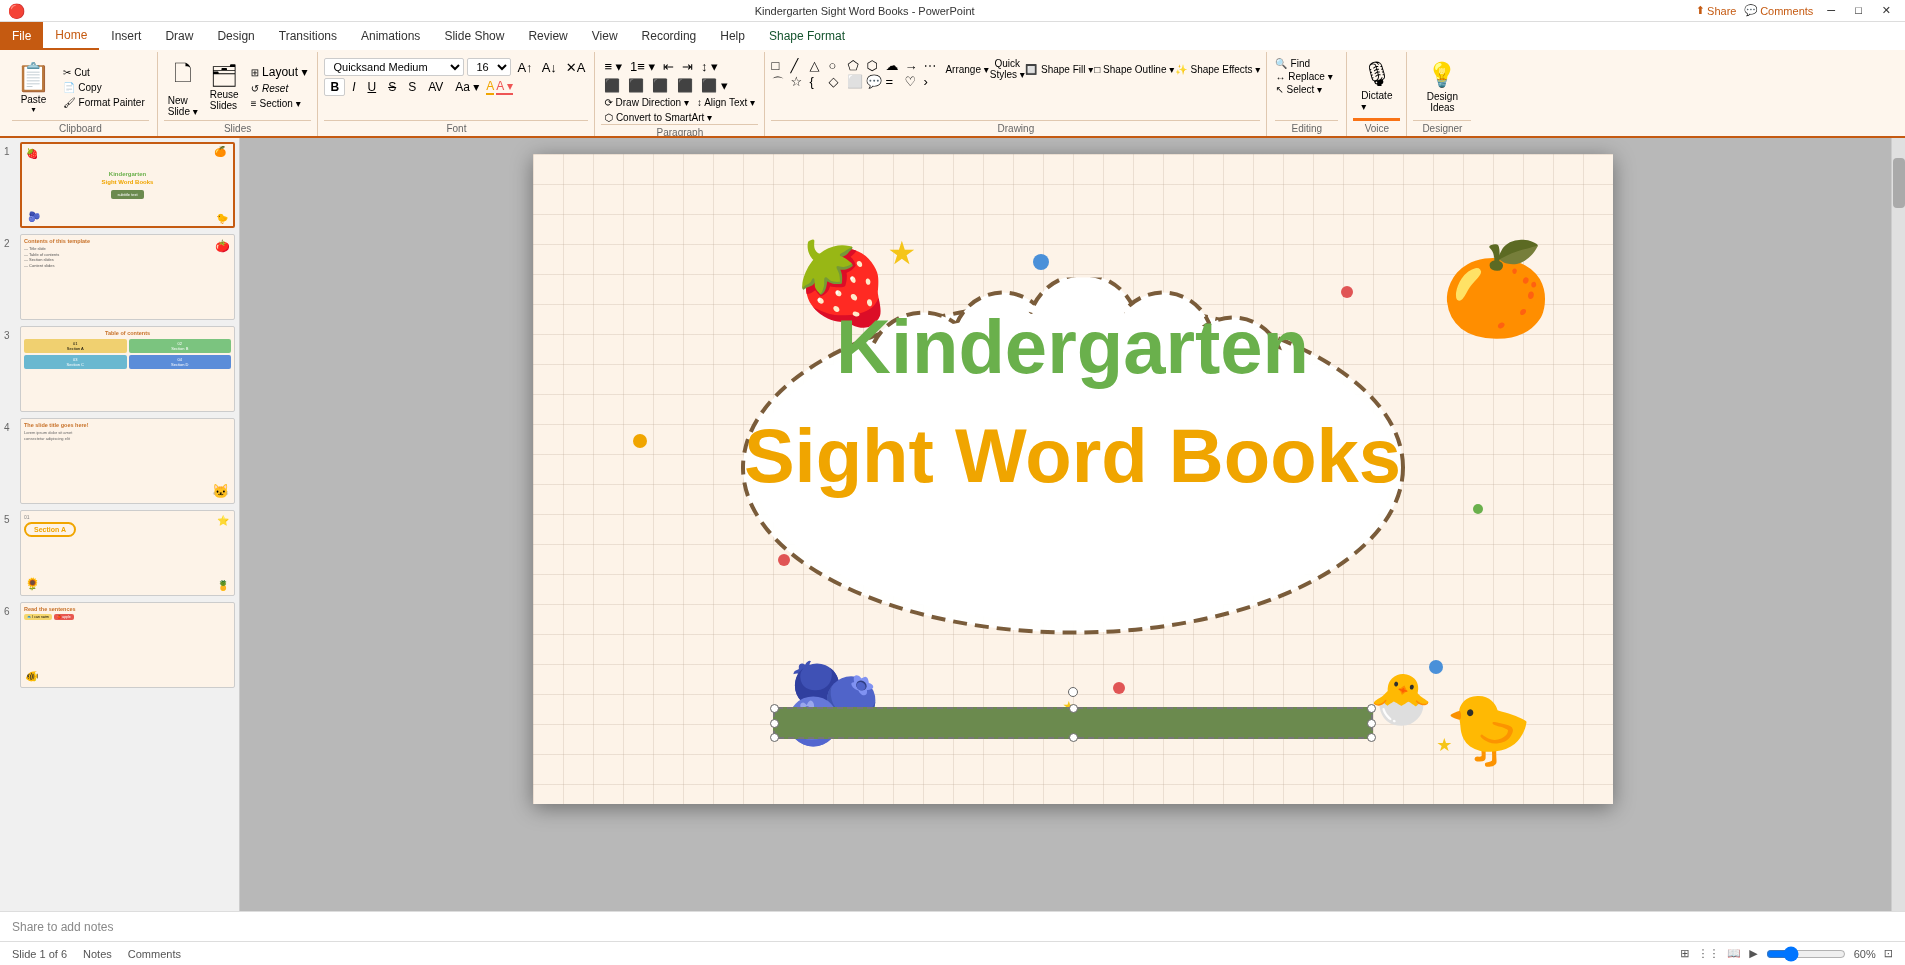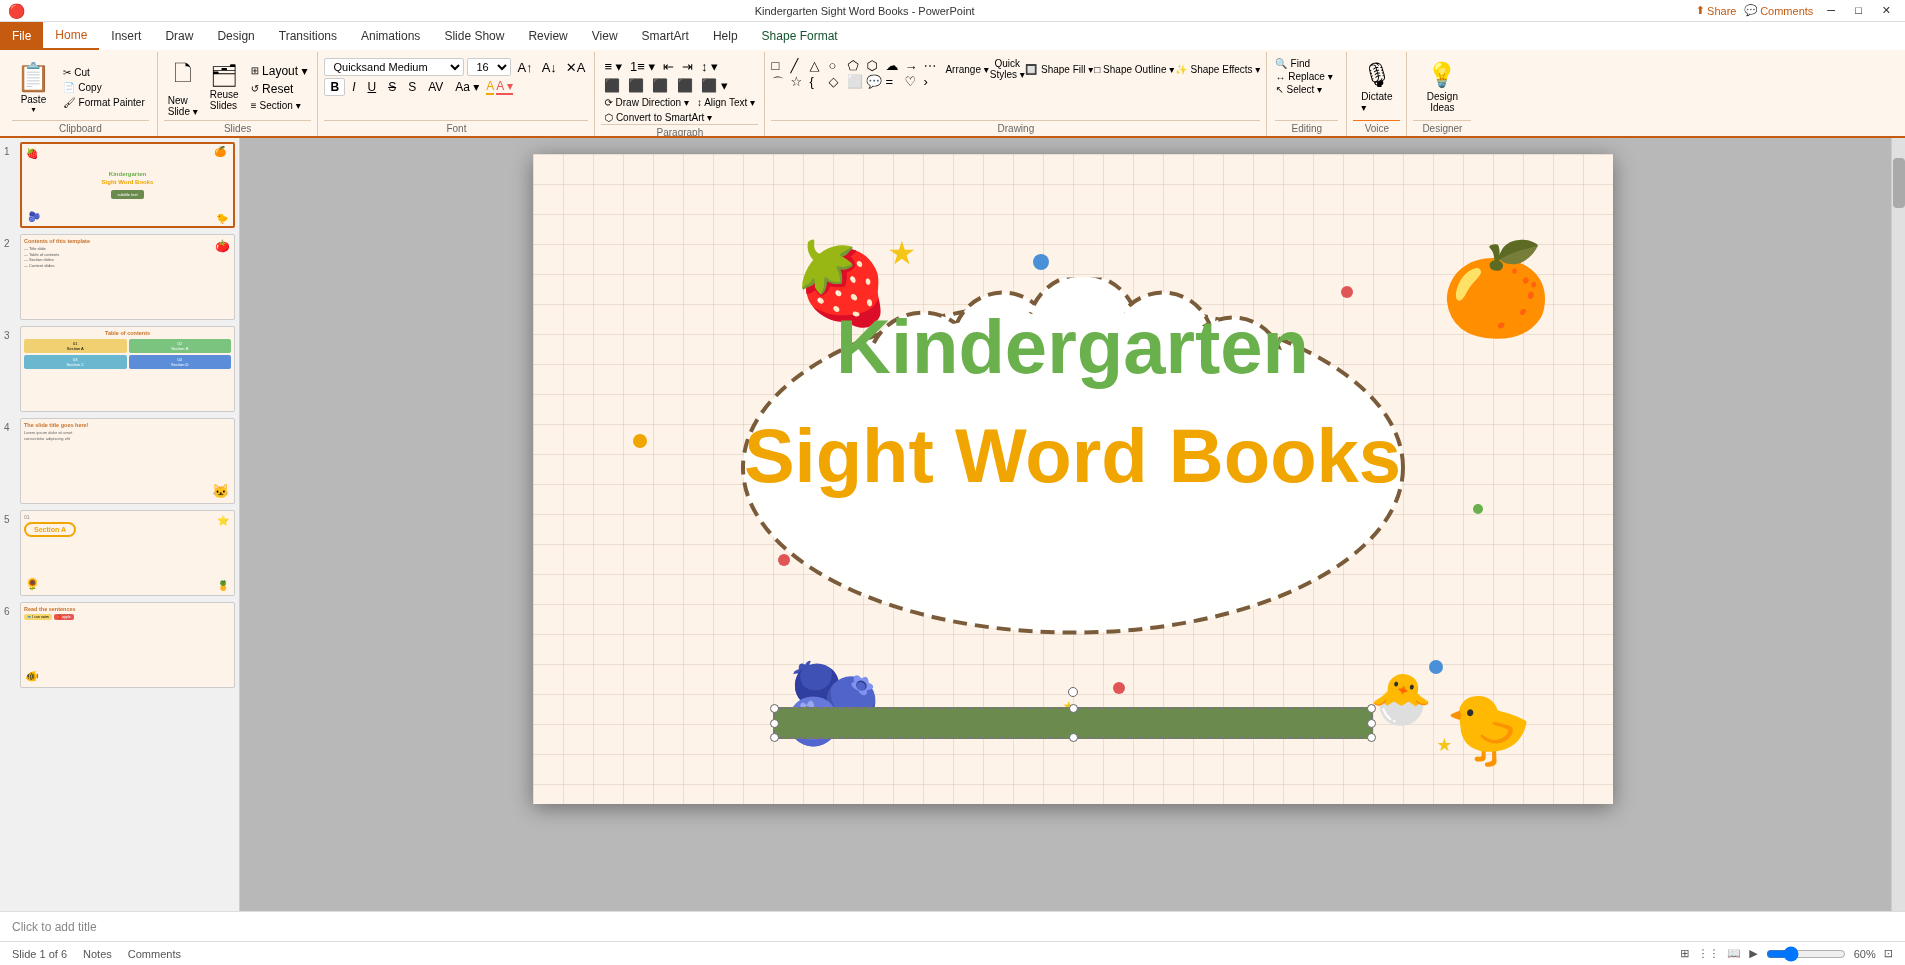--- a/index.html
+++ b/index.html
@@ -40,21 +40,21 @@
   <div style="padding:4px 12px; font-size:12px; cursor:pointer; color:#fff; background:#c55a11; height:28px; display:flex; align-items:center;">File</div>
   <div style="padding:4px 12px; font-size:12px; cursor:pointer; color:#c55a11; border-bottom:2px solid #c55a11; height:28px; display:flex; align-items:center;">Home</div>
   <div style="padding:4px 12px; font-size:12px; cursor:pointer; color:#333; height:28px; display:flex; align-items:center;">Insert</div>
   <div style="padding:4px 12px; font-size:12px; cursor:pointer; color:#333; height:28px; display:flex; align-items:center;">Draw</div>
   <div style="padding:4px 12px; font-size:12px; cursor:pointer; color:#333; height:28px; display:flex; align-items:center;">Design</div>
   <div style="padding:4px 12px; font-size:12px; cursor:pointer; color:#333; height:28px; display:flex; align-items:center;">Transitions</div>
   <div style="padding:4px 12px; font-size:12px; cursor:pointer; color:#333; height:28px; display:flex; align-items:center;">Animations</div>
   <div style="padding:4px 12px; font-size:12px; cursor:pointer; color:#333; height:28px; display:flex; align-items:center;">Slide Show</div>
   <div style="padding:4px 12px; font-size:12px; cursor:pointer; color:#333; height:28px; display:flex; align-items:center;">Review</div>
   <div style="padding:4px 12px; font-size:12px; cursor:pointer; color:#333; height:28px; display:flex; align-items:center;">View</div>
-  <div style="padding:4px 12px; font-size:12px; cursor:pointer; color:#333; height:28px; display:flex; align-items:center;">SmartArt</div>
+  <div style="padding:4px 12px; font-size:12px; cursor:pointer; color:#333; height:28px; display:flex; align-items:center;">Recording</div>
   <div style="padding:4px 12px; font-size:12px; cursor:pointer; color:#333; height:28px; display:flex; align-items:center;">Help</div>
   <div style="padding:4px 12px; font-size:12px; cursor:pointer; color:#14532d; height:28px; display:flex; align-items:center;">Shape Format</div>
 </div>
 
 <div style="height:88px; background:#fef6ed; border-bottom:2px solid #c55a11; display:flex; align-items:stretch; padding:2px 4px 0 4px; overflow:hidden;">
 
   <div style="display:flex; flex-direction:column; border-right:1px solid #e0c8b0; padding:2px 8px; min-width:90px;">
     <div style="display:flex; align-items:center; gap:4px; flex:1;">
       <div style="display:flex;flex-direction:column;align-items:center;cursor:pointer;padding:2px 4px;border-radius:3px;">
         <span style="font-size:28px;">📋</span>
@@ -89,21 +89,21 @@
         <span style="font-size:22px;">🗂</span>
         <span style="font-size:10px;">Reuse<br>Slides</span>
       </div>
       <div style="display:flex;flex-direction:column;gap:2px;">
         <div class="s-btn">
           <span>⊞</span>
           <span style="font-size:12px;">Layout ▾</span>
         </div>
         <div class="s-btn">
           <span>↺</span>
-          <span style="font-size:12px;">Reset</span>
+          <span style="font-size:10px;font-style:italic;">Reset</span>
         </div>
         <div class="s-btn">
           <span>≡</span>
           <span style="font-size:10px;">Section ▾</span>
         </div>
       </div>
     </div>
     <div style="font-size:10px;color:#666;text-align:center;border-top:1px solid #e0c8b0;padding-top:2px;">Slides</div>
   </div>
 
@@ -205,21 +205,21 @@
       <button style="font-size:10px;border:none;background:none;cursor:pointer;text-align:left;white-space:nowrap;">↖ Select ▾</button>
     </div>
     <div style="font-size:10px;color:#666;text-align:center;border-top:1px solid #e0c8b0;padding-top:2px;">Editing</div>
   </div>
 
   <div style="display:flex; flex-direction:column; border-right:1px solid #e0c8b0; padding:2px 6px; min-width:60px;">
     <div style="flex:1; display:flex; flex-direction:column; align-items:center; justify-content:center; gap:2px;">
       <span style="font-size:24px;">🎙</span>
       <span style="font-size:10px;">Dictate<br>▾</span>
     </div>
-    <div style="font-size:10px;color:#666;text-align:center;border-top:1px solid #f97316;padding-top:2px;">Voice</div>
+    <div style="font-size:10px;color:#666;text-align:center;border-top:3px solid #f97316;padding-top:2px;">Voice</div>
   </div>
 
   <div style="display:flex; flex-direction:column; padding:2px 6px; min-width:70px;">
     <div style="flex:1; display:flex; flex-direction:column; align-items:center; justify-content:center; gap:2px;">
       <span style="font-size:24px;">💡</span>
       <span style="font-size:10px; text-align:center;">Design<br>Ideas</span>
     </div>
     <div style="font-size:10px;color:#666;text-align:center;border-top:1px solid #e0c8b0;padding-top:2px;">Designer</div>
   </div>
 </div>
@@ -375,21 +375,21 @@
     </div>
 
     <div style="position:absolute;right:0;top:0;bottom:0;width:14px;background:#e0e0e0;border-left:1px solid #ccc;">
       <div style="width:12px;height:50px;background:#aaa;border-radius:4px;margin:2px auto;margin-top:20px;cursor:pointer;"></div>
     </div>
   </div>
 
 </div>
 
 <div style="height:30px;background:#fff;border-top:1px solid #ddd;display:flex;align-items:center;padding:0 12px;font-size:12px;color:#888;">
-  <span>Click to add title</span>
+  <span>Share to add notes</span>
 </div>
 
 <div style="height:24px;background:#fff;border-top:1px solid #ddd;display:flex;align-items:center;padding:0 12px;font-size:11px;color:#555;gap:16px;">
   <span>Slide 1 of 6</span>
   <span>Notes</span>
   <span>Comments</span>
   <div style="margin-left:auto;display:flex;align-items:center;gap:8px;">
     <span style="cursor:pointer;">⊞</span>
     <span style="cursor:pointer;">⋮⋮</span>
     <span style="cursor:pointer;">📖</span>

